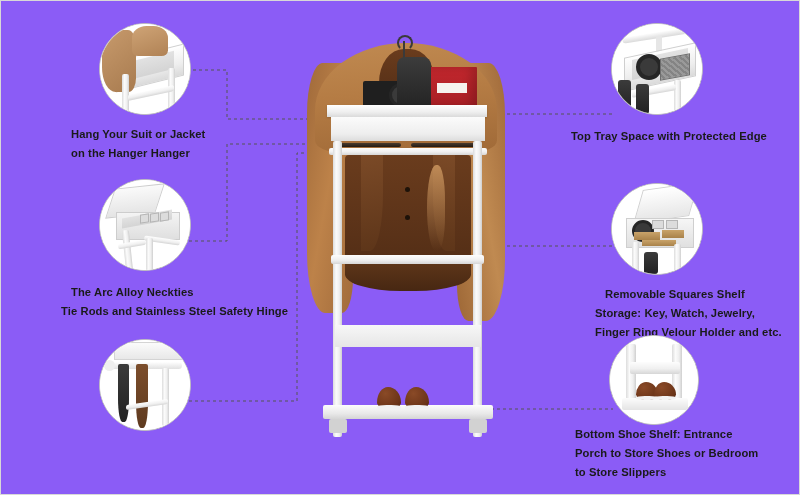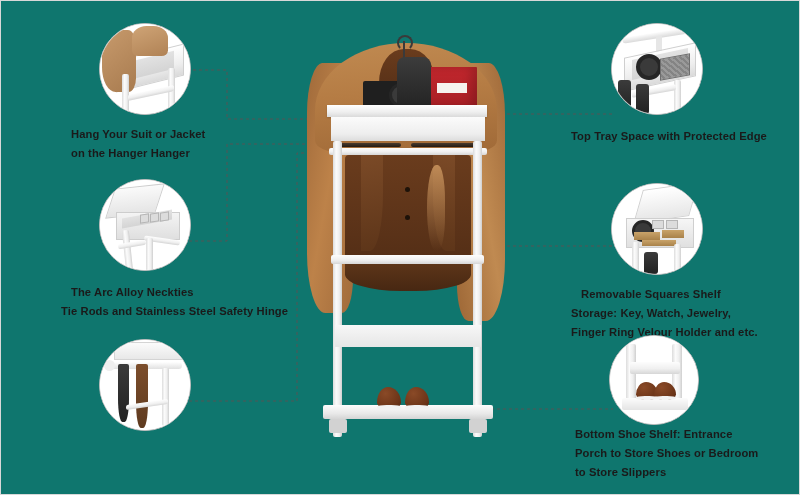--- a/index.html
+++ b/index.html
@@ -7,21 +7,21 @@
     padding: 0;
     background: #ffffff;
   }
   body {
     font-family: "Liberation Sans", sans-serif;
   }
   #page {
     position: relative;
     width: 800px;
     height: 495px;
-    background: #0f766e;
+    background: #8b5cf6;
     border: 1px solid #d8d8d8;
     box-sizing: border-box;
     overflow: hidden;
   }
   .connectors {
     position: absolute;
     left: 0; top: 0;
     width: 800px; height: 495px;
     pointer-events: none;
   }
@@ -320,21 +320,21 @@
       <div class="belt-coil" style="left:20px;top:36px;width:16px;height:16px;border-width:3px;"></div>
       <div class="cell" style="left:40px;top:36px;width:12px;height:9px;"></div>
       <div class="cell" style="left:54px;top:36px;width:12px;height:9px;"></div>
       <div class="gold" style="left:22px;top:48px;width:26px;height:8px;"></div>
       <div class="gold" style="left:50px;top:46px;width:22px;height:8px;"></div>
       <div class="gold" style="left:30px;top:56px;width:34px;height:6px;"></div>
       <div class="frame-post" style="left:20px;top:58px;width:7px;height:32px;"></div>
       <div class="frame-post" style="left:62px;top:60px;width:7px;height:30px;"></div>
       <div class="tie-dark" style="left:32px;top:68px;width:14px;height:22px;border-radius:3px;"></div>
     </div>
-    <div class="caption left" style="margin-top:10px;padding-left:4px;">
+    <div class="caption left" style="margin-top:10px;padding-left:4px;margin-left:24px;">
       <div style="padding-left:10px;">Removable Squares Shelf</div>
       <div>Storage: Key,  Watch, Jewelry,</div>
       <div>Finger Ring Velour Holder and etc.</div>
     </div>
   </div>
 
   <div class="callout" style="left:566px;top:334px;width:234px;">
     <div class="bubble" style="left:42px;top:0;width:90px;height:90px;position:relative;">
       <div style="position:absolute;inset:0;background:#ffffff;"></div>
       <div class="frame-post" style="left:16px;top:8px;width:10px;height:62px;"></div>

